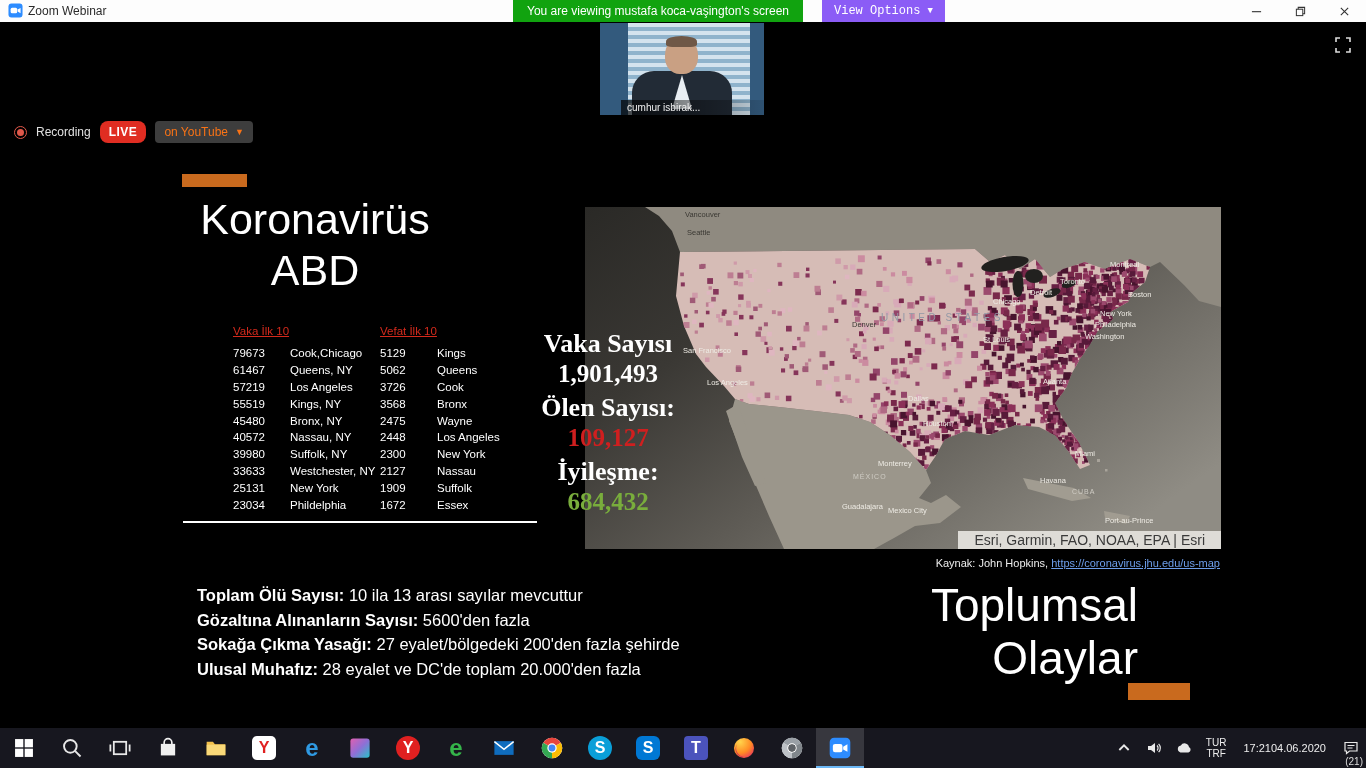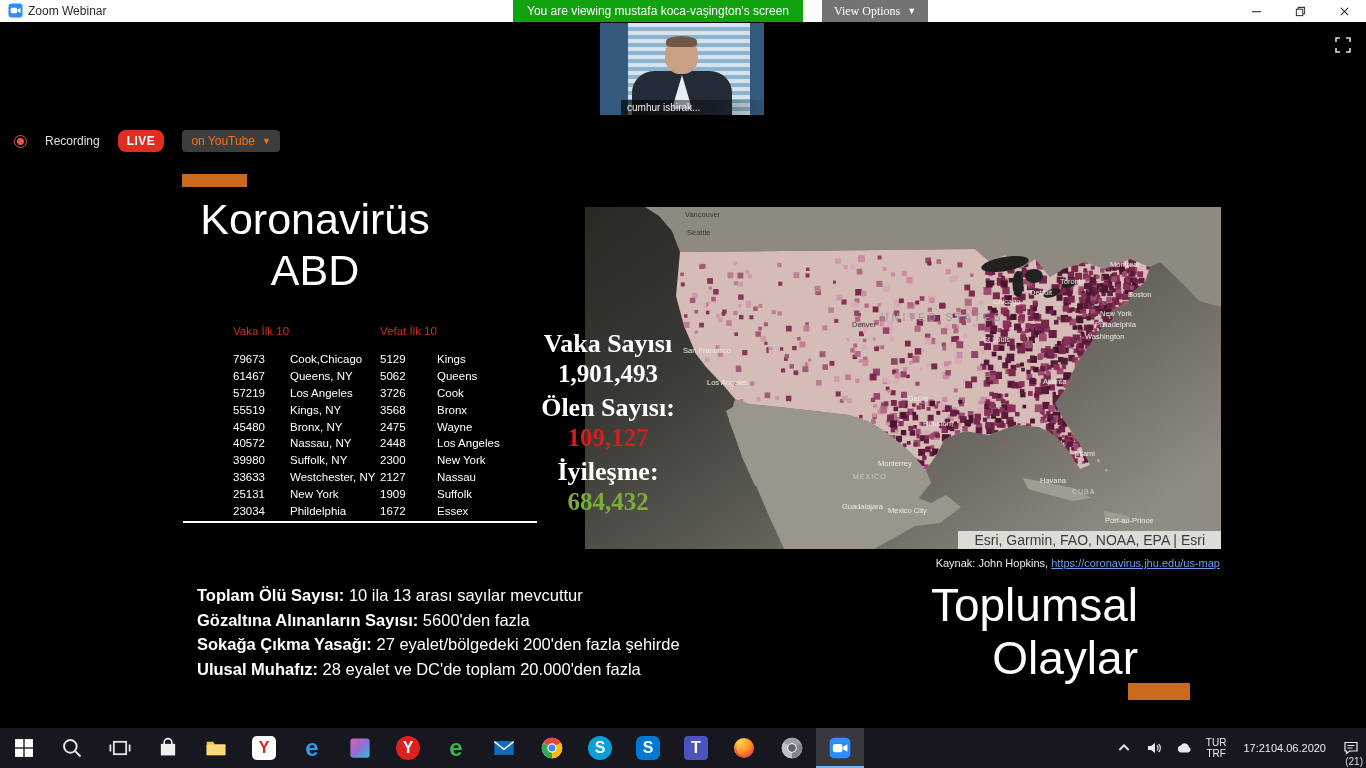--- a/index.html
+++ b/index.html
@@ -5,23 +5,23 @@
   html,body{margin:0;padding:0;}
   body{width:1366px;height:768px;position:relative;overflow:hidden;background:#000;
        font-family:"Liberation Sans",sans-serif;}
 
   
   .titlebar{position:absolute;top:0;left:0;width:1366px;height:22px;background:#fdfdfd;z-index:9;}
   .tb-appicon{position:absolute;left:8px;top:3px;width:15px;height:15px;}
   .tb-title{position:absolute;left:28px;top:4px;font-size:12px;color:#2b2b2b;}
   .share-banner{position:absolute;left:513px;top:0;height:22px;background:#11a30f;color:#fff;
     font-size:12px;display:flex;align-items:center;padding:0 14px;}
-  .view-options{position:absolute;left:822px;top:0;height:22px;background:#737373;color:#fff;
+  .view-options{position:absolute;left:822px;top:0;height:22px;background:#8b5cf6;color:#fff;
     font-size:12px;display:flex;align-items:center;gap:7px;padding:0 12px;border:none;cursor:pointer;
-    font-family:Liberation Serif, serif;}
+    font-family:Liberation Mono, monospace;}
   .view-options .caret{font-size:9px;}
   .win-controls{position:absolute;right:0;top:0;height:22px;display:flex;}
   .wc-btn{width:44px;height:22px;display:flex;align-items:center;justify-content:center;cursor:pointer;}
   .wc-btn svg{width:11px;height:11px;}
 
   
   .stage{position:absolute;top:22px;left:0;width:1366px;height:706px;background:#000;}
 
   
   .webcam{position:absolute;left:600px;top:1px;width:164px;height:92px;background:#335a7d;overflow:hidden;cursor:pointer;}
@@ -31,39 +31,39 @@
   .wc-shirt{position:absolute;left:72px;top:52px;width:20px;height:34px;background:#e8eef3;
     clip-path:polygon(50% 0,100% 100%,0 100%);}
   .wc-head{position:absolute;left:65px;top:14px;width:33px;height:37px;border-radius:48% 48% 44% 44%;background:#c9a083;}
   .wc-head::before{content:"";position:absolute;left:1px;top:-1px;width:31px;height:11px;border-radius:50% 50% 20% 20%;background:#6f5847;}
   .wc-name{position:absolute;left:0;bottom:0;width:100%;padding:2px 6px;box-sizing:border-box;font-size:10px;color:#f0f0f0;
     background:linear-gradient(90deg,rgba(0,0,0,.70),rgba(0,0,0,0));white-space:nowrap;margin-left:21px;}
 
   .fullscreen-btn{position:absolute;right:14px;top:14px;width:18px;height:18px;cursor:pointer;}
 
   
-  .recbar{position:absolute;left:14px;top:107px;height:24px;display:flex;align-items:center;gap:18px;}
+  .recbar{position:absolute;left:14px;top:98px;height:24px;display:flex;align-items:center;gap:9px;}
   .recdot{width:11px;height:11px;border-radius:50%;border:1.5px solid #e0584a;position:relative;}
   .recdot::after{content:"";position:absolute;inset:2px;border-radius:50%;background:#e0584a;}
   .reclabel{font-size:12px;color:#e0e0e0;}
   .livebadge{background:#e02d22;color:#fff;font-weight:bold;font-size:12px;padding:4px 9px;border-radius:8px;letter-spacing:.5px;}
   .ytbtn{background:#3d3d3d;color:#f97316;font-size:12px;padding:4px 9px;border-radius:4px;display:flex;align-items:center;gap:7px;cursor:pointer;border:none;font-family:"Liberation Sans",sans-serif;}
   .ytbtn .caret{font-size:9px;}
 
   
   .accent1{position:absolute;left:182px;top:152px;width:65px;height:13px;background:#c96a1e;}
   .slide-title{position:absolute;left:186px;top:172px;width:258px;text-align:center;color:#fff;
     font-size:43px;line-height:1.18;font-weight:400;}
   .hdr-right{position:absolute;right:155px;top:137px;color:#fff;font-weight:bold;font-size:23px;}
 
   .t10{position:absolute;left:233px;top:303px;width:320px;font-size:11.5px;color:#fff;}
   .t10col{position:absolute;top:0;}
   .t10col.c1{left:0;}
   .t10col.c2{left:147px;}
-  .t10h{color:#d42a1c;height:17px;margin-bottom:11px;}
+  .t10h{color:#d42a1c;height:17px;margin-bottom:5px;text-decoration:underline;}
   .t10-row{height:16.9px;display:flex;}
   .t10-val{width:57px;}
   .hrline{position:absolute;left:183px;top:499px;width:354px;height:2px;background:#fff;}
 
   .stats{position:absolute;left:518px;top:306px;width:180px;text-align:center;z-index:3;
     font-family:"Liberation Serif",serif;font-weight:bold;color:#fff;}
   .stats .lbl{font-size:26px;line-height:31px;}
   .stats .val{font-size:25px;line-height:30px;margin-bottom:3px;}
 
   .mapwrap{position:absolute;left:585px;top:185px;width:636px;height:342px;}

